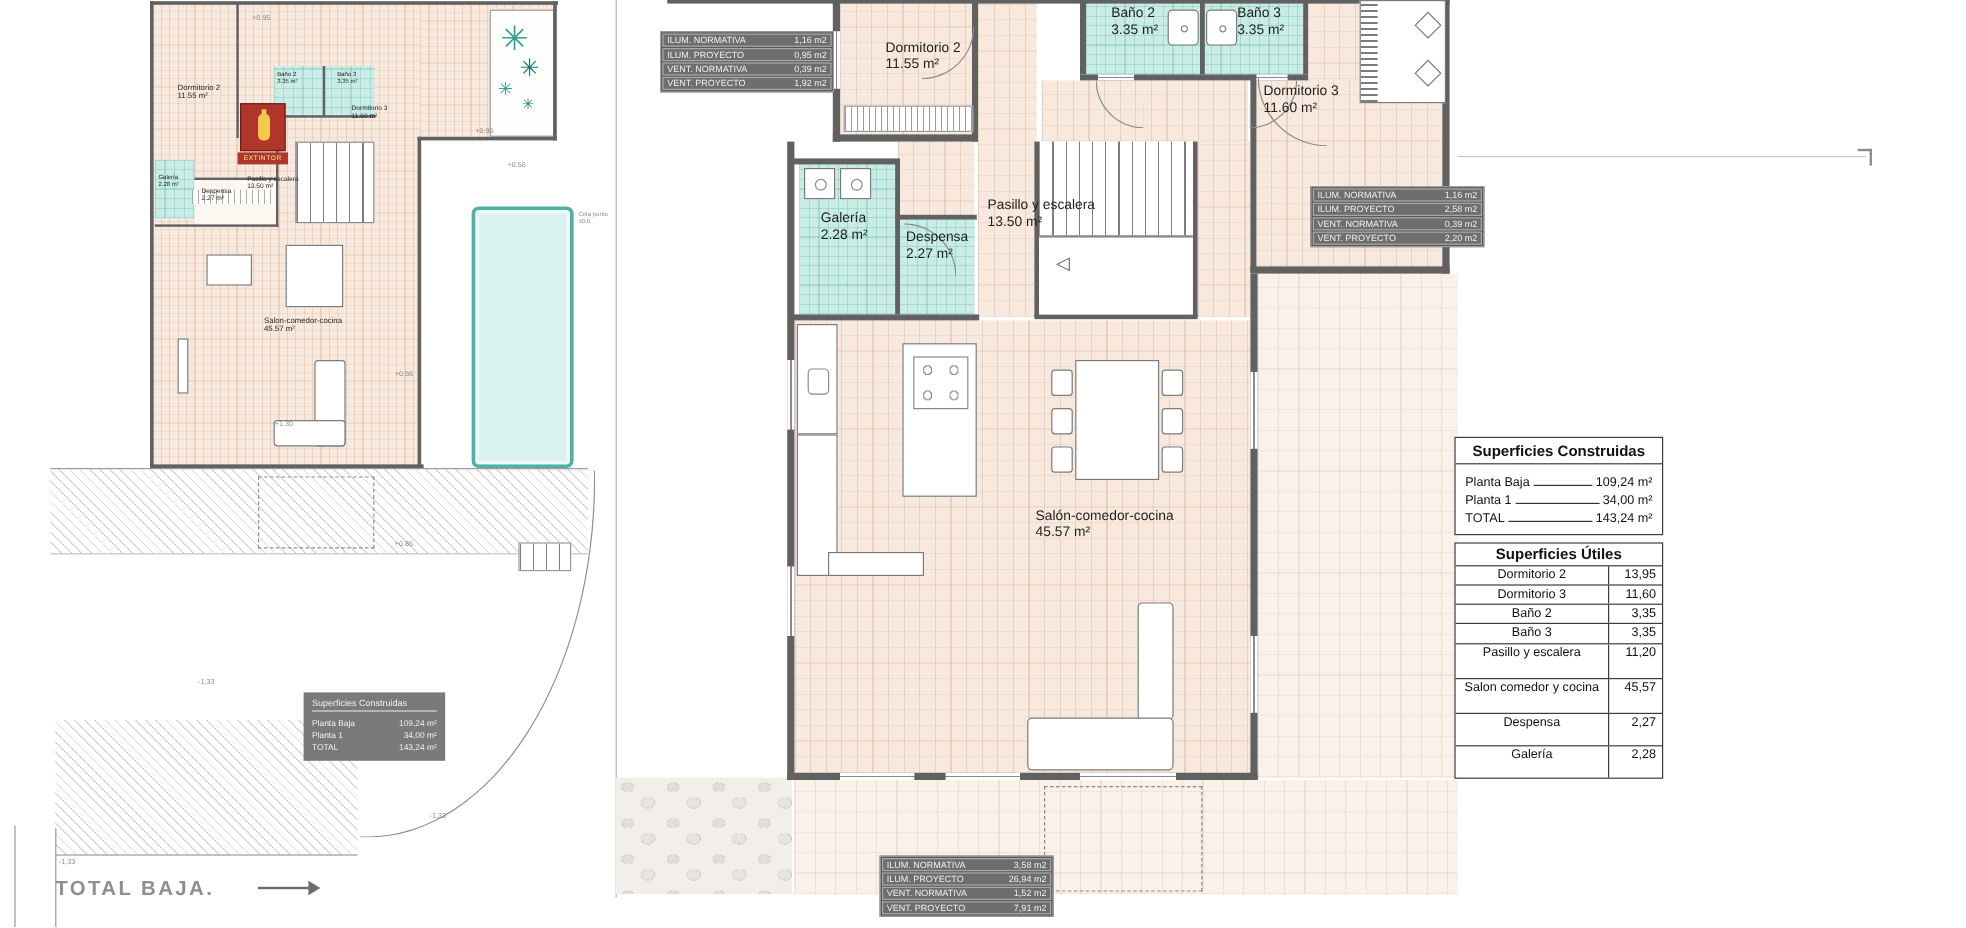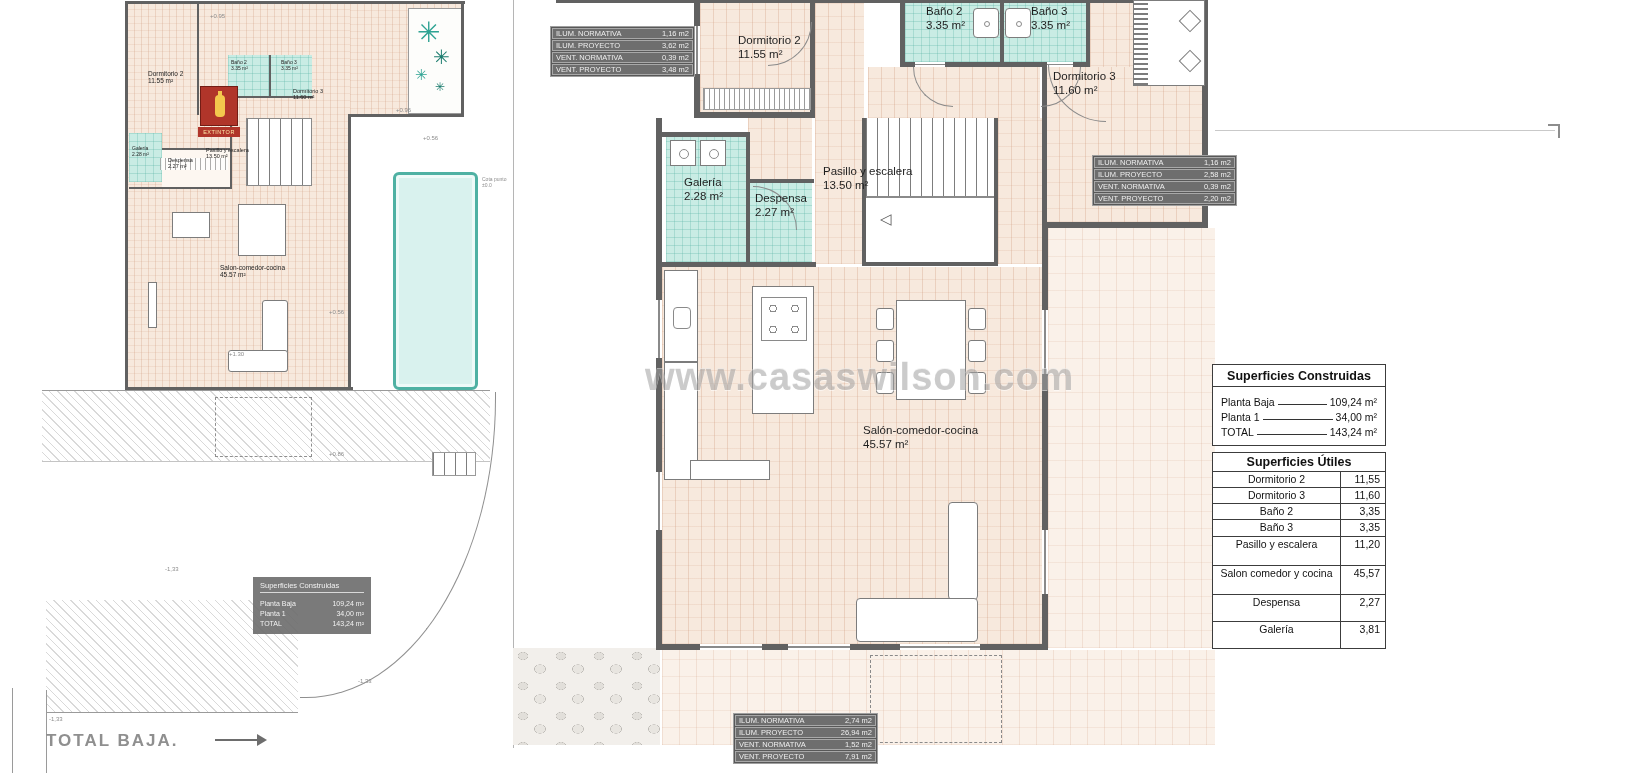--- a/index.html
+++ b/index.html
@@ -321,38 +321,37 @@
     <div class="lbl" style="left:310px;top:165px;">
       <span style="display:block;">Pasillo y escalera</span>
         <span style="display:block;">13.50 m²</span>
     </div>
     <div class="lbl" style="left:350px;top:424px;">
       <span style="display:block;">Salón-comedor-cocina</span>
         <span style="display:block;">45.57 m²</span>
     </div>
   </div>
 
-  <div class="watermark" style="left:645px;top:356px;">www.casaswilson.com</div>
 
   <div class="dtable" style="left:550px;top:26px;">
     <div class="row">
         <span>ILUM. NORMATIVA</span>
         <span>1,16 m2</span>
       </div>
     <div class="row">
         <span>ILUM. PROYECTO</span>
-        <span>3,62 m2</span>
+        <span>0,95 m2</span>
       </div>
     <div class="row">
         <span>VENT. NORMATIVA</span>
         <span>0,39 m2</span>
       </div>
     <div class="row">
         <span>VENT. PROYECTO</span>
-        <span>3,48 m2</span>
+        <span>1,92 m2</span>
       </div>
   </div>
   <div class="dtable" style="left:1092px;top:155px;">
     <div class="row">
         <span>ILUM. NORMATIVA</span>
         <span>1,16 m2</span>
       </div>
     <div class="row">
         <span>ILUM. PROYECTO</span>
         <span>2,58 m2</span>
@@ -362,21 +361,21 @@
         <span>0,39 m2</span>
       </div>
     <div class="row">
         <span>VENT. PROYECTO</span>
         <span>2,20 m2</span>
       </div>
   </div>
   <div class="dtable" style="left:733px;top:713px;">
     <div class="row">
         <span>ILUM. NORMATIVA</span>
-        <span>2,74 m2</span>
+        <span>3,58 m2</span>
       </div>
     <div class="row">
         <span>ILUM. PROYECTO</span>
         <span>26,94 m2</span>
       </div>
     <div class="row">
         <span>VENT. NORMATIVA</span>
         <span>1,52 m2</span>
       </div>
     <div class="row">
@@ -407,21 +406,21 @@
           <span class="leader"></span>
           <span>143,24 m²</span>
       </div>
     </div>
   </div>
 
   <div class="wtable" style="left:1212px;top:452px;width:174px;">
     <div class="title" style="padding:2px 0;">Superficies Útiles</div>
     <div class="utiles-row" style="min-height:15px;">
         <div class="c1">Dormitorio 2</div>
-        <div class="c2">11,55</div>
+        <div class="c2">13,95</div>
       </div>
     <div class="utiles-row" style="min-height:15px;">
         <div class="c1">Dormitorio 3</div>
         <div class="c2">11,60</div>
       </div>
     <div class="utiles-row" style="min-height:15px;">
         <div class="c1">Baño 2</div>
         <div class="c2">3,35</div>
       </div>
     <div class="utiles-row" style="min-height:15px;">
@@ -435,17 +434,17 @@
     <div class="utiles-row" style="min-height:29px;">
         <div class="c1">Salon comedor y cocina</div>
         <div class="c2">45,57</div>
       </div>
     <div class="utiles-row" style="min-height:27px;">
         <div class="c1">Despensa</div>
         <div class="c2">2,27</div>
       </div>
     <div class="utiles-row" style="min-height:27px;">
         <div class="c1">Galería</div>
-        <div class="c2">3,81</div>
+        <div class="c2">2,28</div>
       </div>
   </div>
 
 </div>
 
 </body></html>

